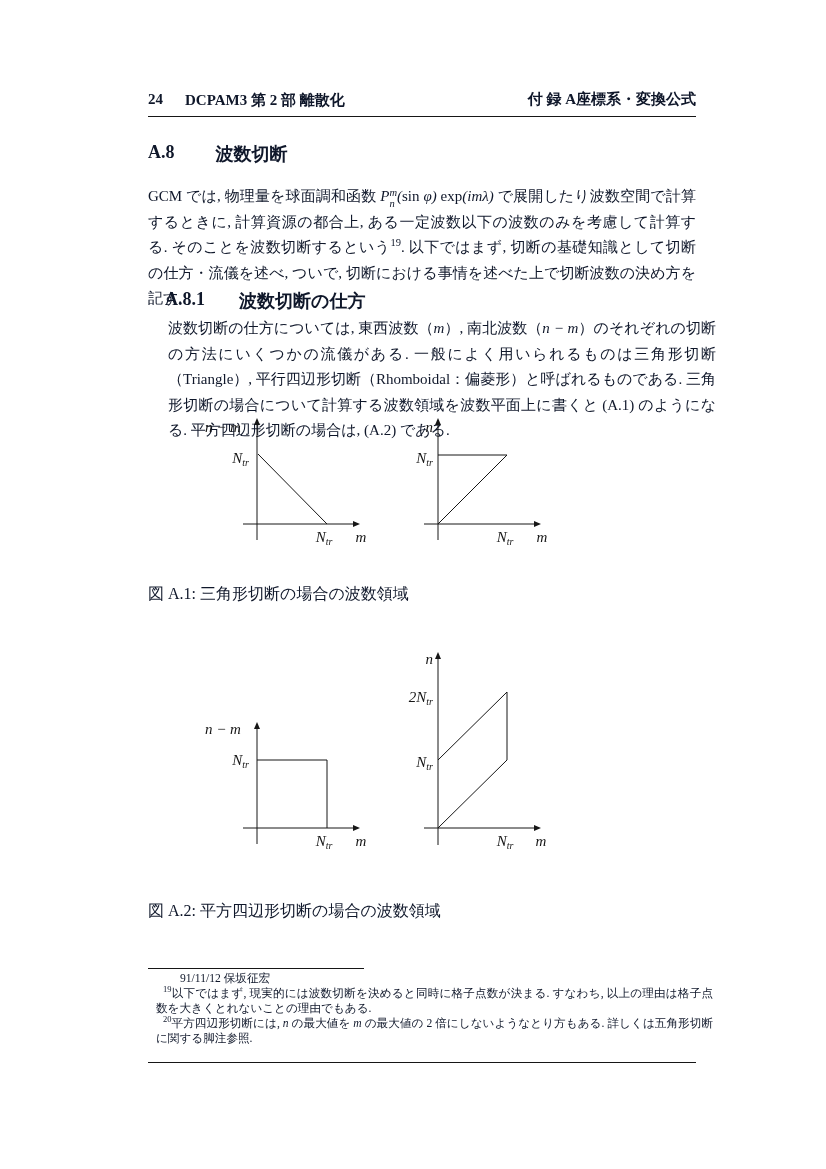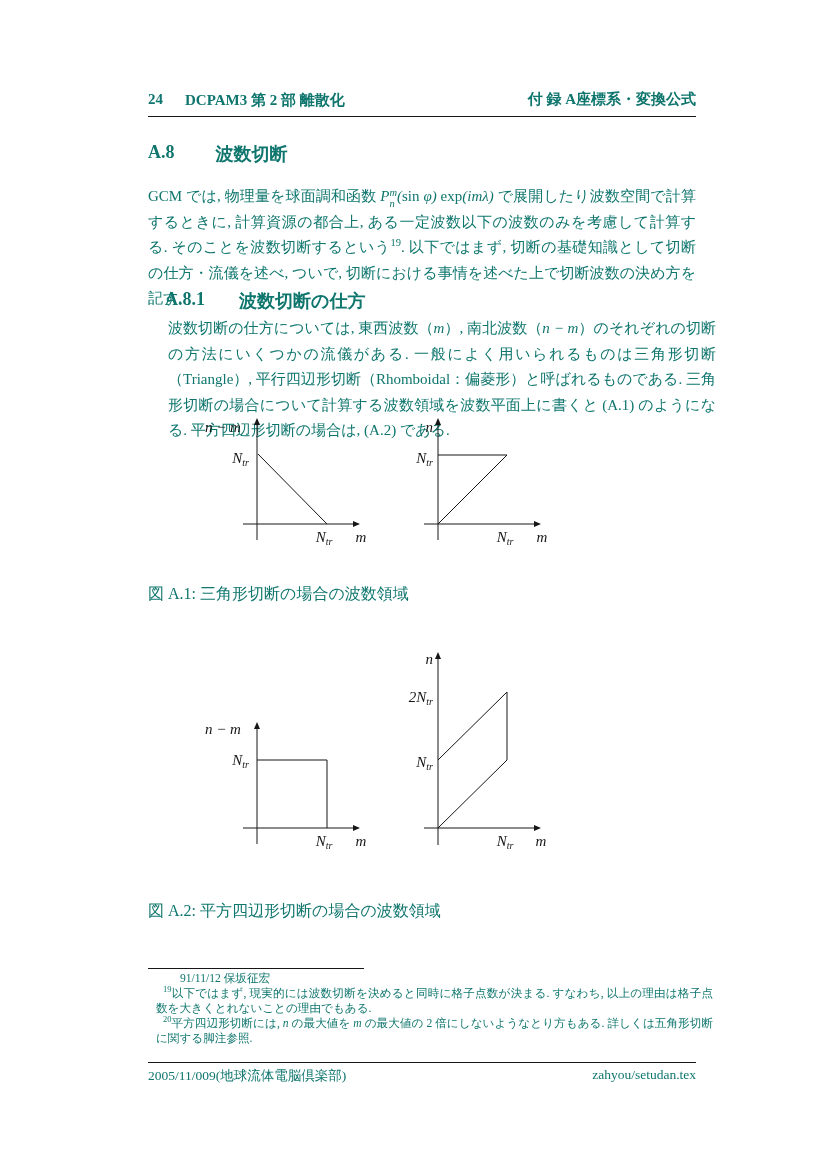--- a/index.html
+++ b/index.html
@@ -1,18 +1,18 @@
 <!DOCTYPE html>
 <html><head>
 <meta charset="utf-8">
 <style>
   html,body{margin:0;padding:0;background:#ffffff;}
   .page{
     position:relative;width:826px;height:1169px;background:#ffffff;
-    font-family:"Liberation Serif", serif;color:#0f766e;overflow:hidden;
+    font-family:"Liberation Serif", serif;color:#0f172a;overflow:hidden;
   }
   
   .header{
     position:absolute;left:148px;top:90px;width:548px;
     display:flex;justify-content:space-between;align-items:baseline;
     font-weight:bold;font-size:15px;border-bottom:1px solid #161616;padding-bottom:6px;
   }
   .header .hl{display:flex;gap:22px;}
   .header .hr{display:flex;}
   
@@ -142,18 +142,14 @@
 
 
   <div class="fnrule"></div>
   <div class="footnotes">
     <div class="fn-date">91/11/12 保坂征宏</div>
     <div class="fn"><sup>19</sup><span>以下ではまず, 現実的には波数切断を決めると同時に格子点数が決まる. すなわち, 以上の理由は格子点数を大きくとれないことの理由でもある.</span></div>
     <div class="fn"><sup>20</sup><span>平方四辺形切断には, </span><span class="math">n</span><span> の最大値を </span><span class="math">m</span><span> の最大値の 2 倍にしないようなとり方もある. 詳しくは五角形切断に関する脚注参照.</span></div>
   </div>
 
   <div class="footer-rule"></div>
-  <div class="footer">
-    <span>2005/11/009(地球流体電脳倶楽部)</span>
-    <span>zahyou/setudan.tex</span>
-  </div>
 
 </div>
 
 </body></html>

